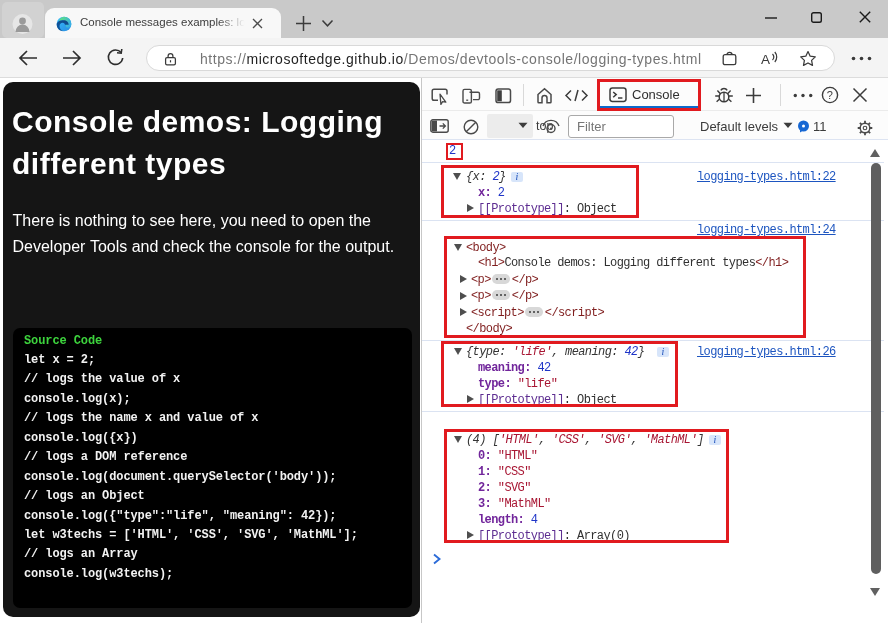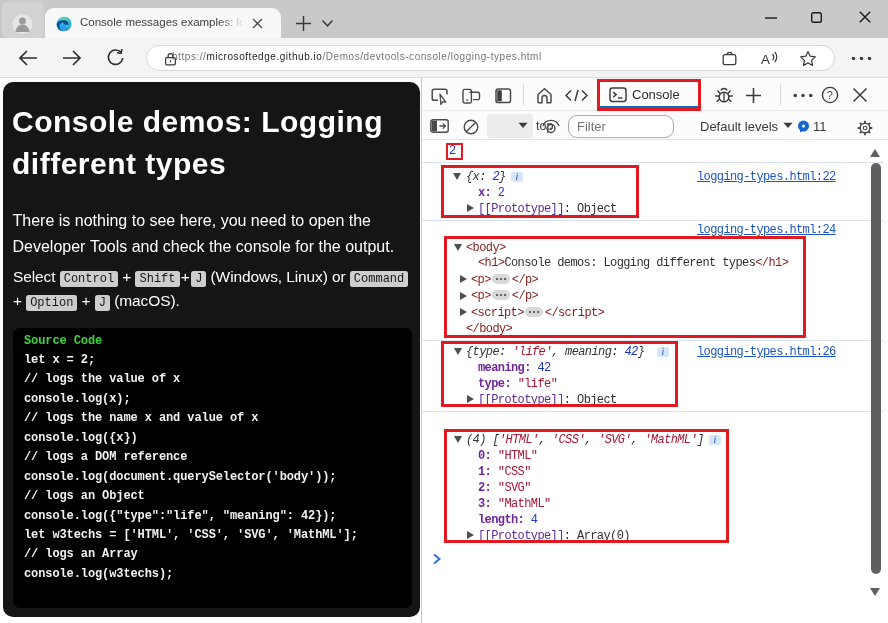--- a/index.html
+++ b/index.html
@@ -18,21 +18,21 @@
   #tabtitle { position:absolute; left:80px; top:15.5px; width:168px; height:16px; font-size:11.5px;
               color:#3d3d3d; white-space:nowrap; overflow:hidden;
               -webkit-mask-image:linear-gradient(90deg,#000 82%,transparent 98%);
               mask-image:linear-gradient(90deg,#000 82%,transparent 98%); }
 
   
   #navbar { position:absolute; left:0; top:38px; width:888px; height:40px; background:#f4f4f4;
             border-bottom:1px solid #dcdcdc; }
   #pill { position:absolute; left:146px; top:45px; width:689px; height:26px; background:#fff;
           border:1px solid #d9d9d9; border-radius:13px; }
-  #url { position:absolute; left:172px; top:50.5px; font-size:10px; letter-spacing:0.55px; color:#757575; white-space:nowrap; }
+  #url { position:absolute; left:200px; top:50.5px; font-size:14px; letter-spacing:0.55px; color:#757575; white-space:nowrap; }
   #url b { color:#1f1f1f; font-weight:normal; }
 
   
   #page { position:absolute; left:0; top:78px; width:421px; height:545px; background:#fff; }
   #blackbox { position:absolute; left:3px; top:4px; width:417px; height:535px; background:#151515;
               border-radius:10px; color:#fff; }
   #blackbox h1 { position:absolute; left:9px; top:18.5px; width:392px; font-size:30px; line-height:42px;
                  font-weight:bold; letter-spacing:0.5px; }
   #p1 { position:absolute; left:9.5px; top:126px; width:395px; font-size:16px; line-height:25.8px; letter-spacing:0px; }
   #p2 { position:absolute; left:10px; top:182.5px; width:410px; font-size:15.5px; line-height:24.6px; letter-spacing:-0.1px; }
@@ -44,21 +44,21 @@
   #code .grn { color:#3dd33d; }
 
   
   #devtools { position:absolute; left:421px; top:78px; width:467px; height:545px; background:#fff;
               border-left:1px solid #c7c7c7; }
   #dtTabs { position:absolute; left:422px; top:78px; width:466px; height:33px; background:#fcfcfc; border-bottom:1px solid #ebebeb; }
   #dtBar  { position:absolute; left:422px; top:111px; width:466px; height:29px; background:#fcfcfc;
             border-bottom:1px solid #dde4f2; }
   .dtxt { font-size:13px; color:#3b3b3b; white-space:nowrap; }
   #filter { position:absolute; left:568px; top:115px; width:106px; height:23px; background:#fff;
-            border:1px solid #a9a9a9; border-radius:9px; font-size:13px; color:#767676;
+            border:1px solid #a9a9a9; border-radius:3px; font-size:13px; color:#767676;
             line-height:21px; padding-left:8px; }
   #ctxsel { position:absolute; left:487px; top:114px; width:46px; height:24px; background:#ececec;
             border-radius:2px; }
 
   
   .crow { position:absolute; font-family:"Liberation Mono", monospace; font-size:12px; line-height:16px;
           letter-spacing:-0.6px; white-space:pre; color:#303030; }
   .lnk { color:#1d55c0; text-decoration:underline; }
   .n { color:#1f35c8; }
   .k { color:#71259b; font-weight:bold; }
@@ -175,21 +175,20 @@
   <svg class="abs" style="left:851px; top:56px;" width="22" height="5" viewBox="0 0 22 5">
     <circle cx="2.5" cy="2.5" r="1.8" fill="#3a3a3a"></circle>
       <circle cx="10.5" cy="2.5" r="1.8" fill="#3a3a3a"></circle>
       <circle cx="18.5" cy="2.5" r="1.8" fill="#3a3a3a"></circle>
   </svg>
 
   <div id="page">
     <div id="blackbox">
       <h1>Console demos: Logging different types</h1>
       <div id="p1">There is nothing to see here, you need to open the Developer&nbsp;Tools and check the console for the output.</div>
-      <div id="p2">Select <kbd>Control</kbd> + <kbd>Shift</kbd><span style="letter-spacing:0"> + </span><kbd>J</kbd> (Windows, Linux) or <kbd>Command</kbd><br>+ <kbd>Option</kbd> + <kbd>J</kbd> (macOS).</div>
       <div id="code"><span class="grn">Source Code</span>
 let x = 2;
 // logs the value of x
 console.log(x);
 // logs the name x and value of x
 console.log({x})
 // logs a DOM reference
 console.log(document.querySelector('body'));
 // logs an Object
 console.log({"type":"life", "meaning": 42});

